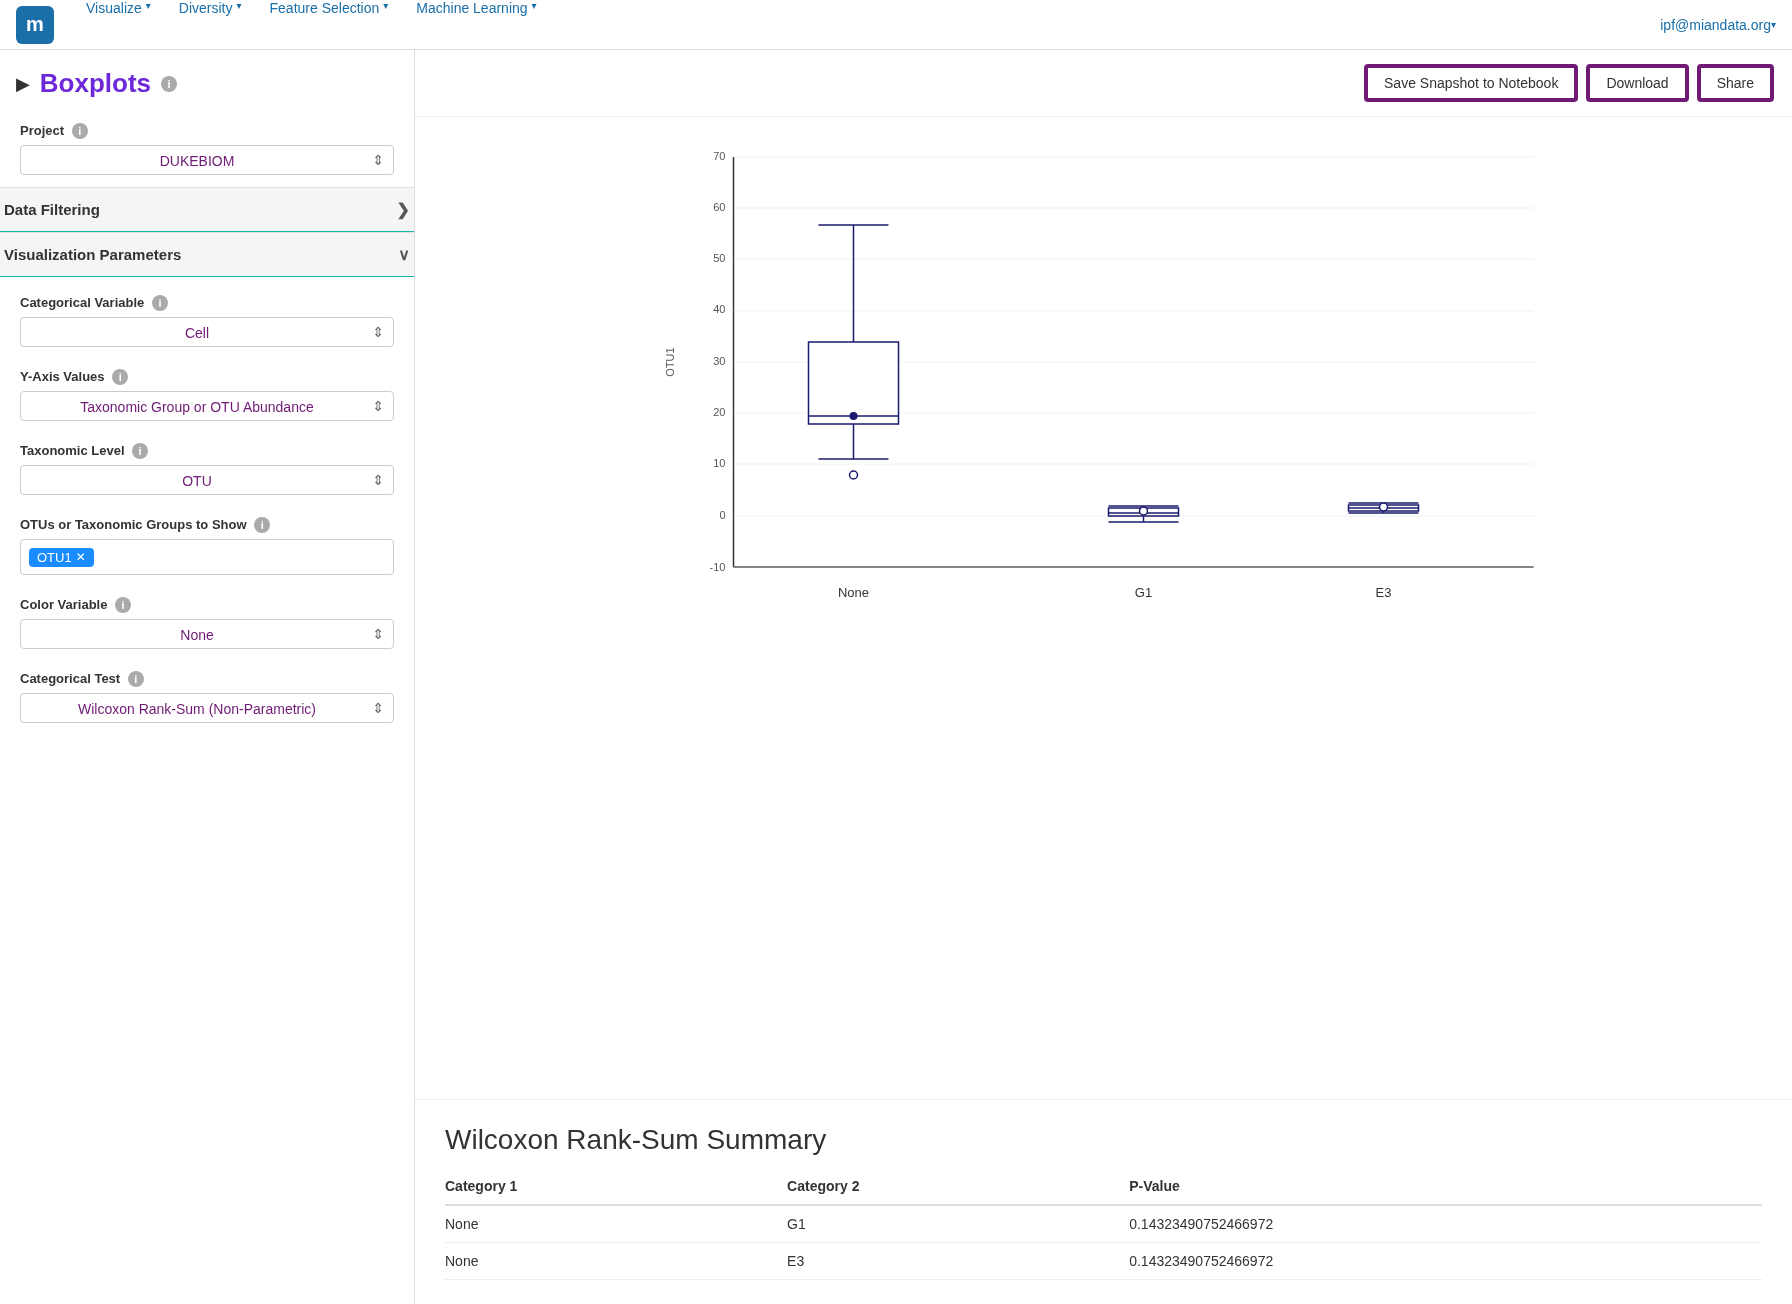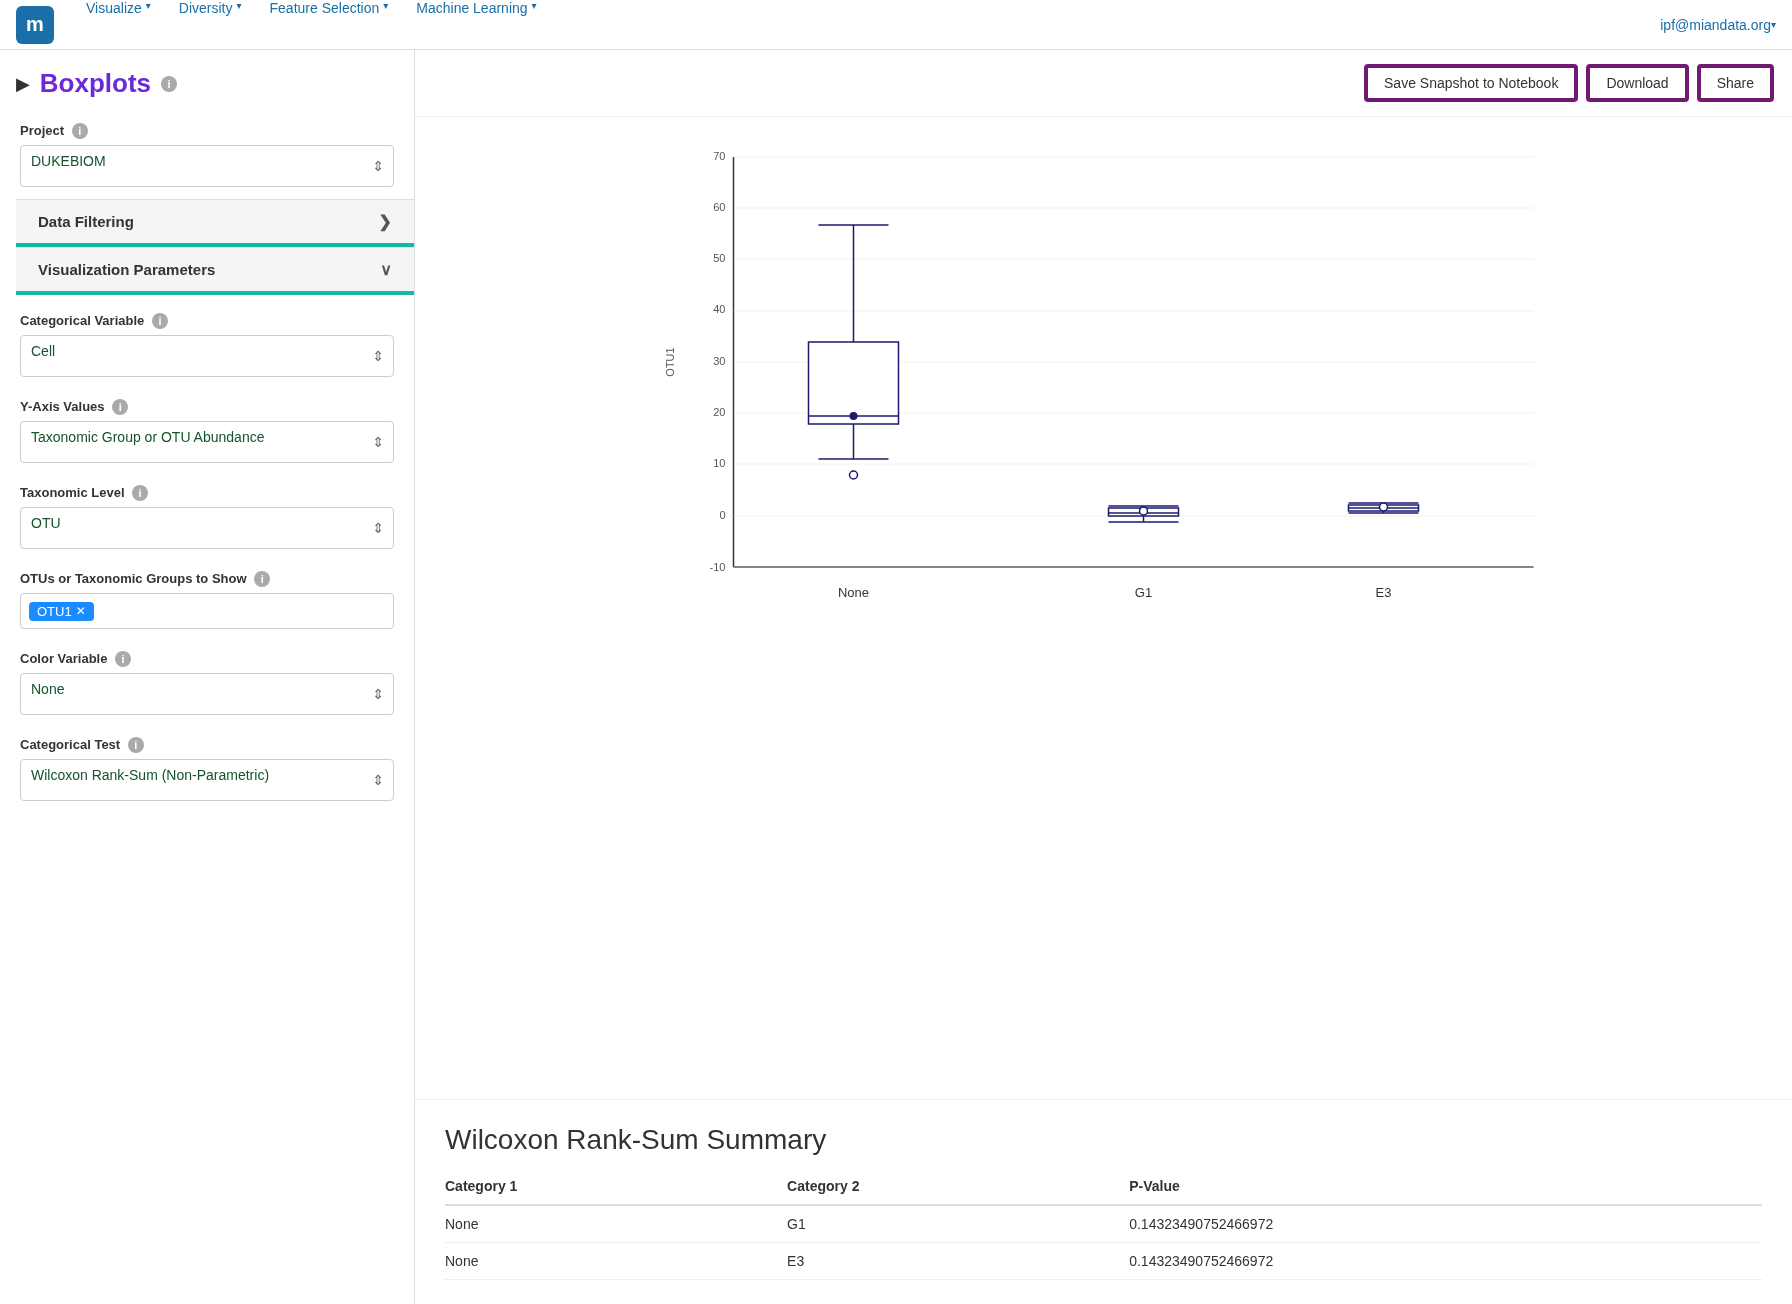--- a/index.html
+++ b/index.html
@@ -48,34 +48,34 @@
 
     .section-label {
       font-size: 13px; font-weight: 600; color: #333;
       padding: 10px 20px 6px 20px;
     }
 
     .select-wrapper {
       position: relative; margin: 0 20px 12px 20px;
     }
     .select-wrapper select {
-      width: 100%; padding: 7px 30px 17px 10px;
+      width: 100%; padding: 7px 30px 5px 10px;
       border: 1px solid #ccc; border-radius: 4px;
-      background: #fff; font-size: 14px; color: #14532d;
-      appearance: none; -webkit-appearance: none; cursor: pointer;
+      background: #fff; font-size: 14px; color: #701a75;
+      appearance: none; -webkit-appearance: none; cursor: pointer; text-align: center;
     }
     .select-arrow {
       position: absolute; right: 10px; top: 50%; transform: translateY(-50%);
       pointer-events: none; color: #666; font-size: 14px;
     }
 
     .section-header {
       display: flex; align-items: center; justify-content: space-between;
-      padding: 12px 22px; background: #f5f5f5; border-top: 1px solid #e0e0e0;
-      border-bottom: 4px solid #14b8a6; cursor: pointer; font-size: 15px; font-weight: 600; margin-left: 16px;
+      padding: 12px 4px; background: #f5f5f5; border-top: 1px solid #e0e0e0;
+      border-bottom: 1px solid #14b8a6; cursor: pointer; font-size: 15px; font-weight: 600;
     }
     .section-header-icon { font-size: 16px; color: #555; }
 
     .params-section { padding-top: 8px; }
 
     .tag-input-area {
       margin: 0 20px 12px 20px; border: 1px solid #ccc; border-radius: 4px;
       padding: 6px 8px; display: flex; align-items: center; flex-wrap: wrap; gap: 4px;
       min-height: 36px;
     }

